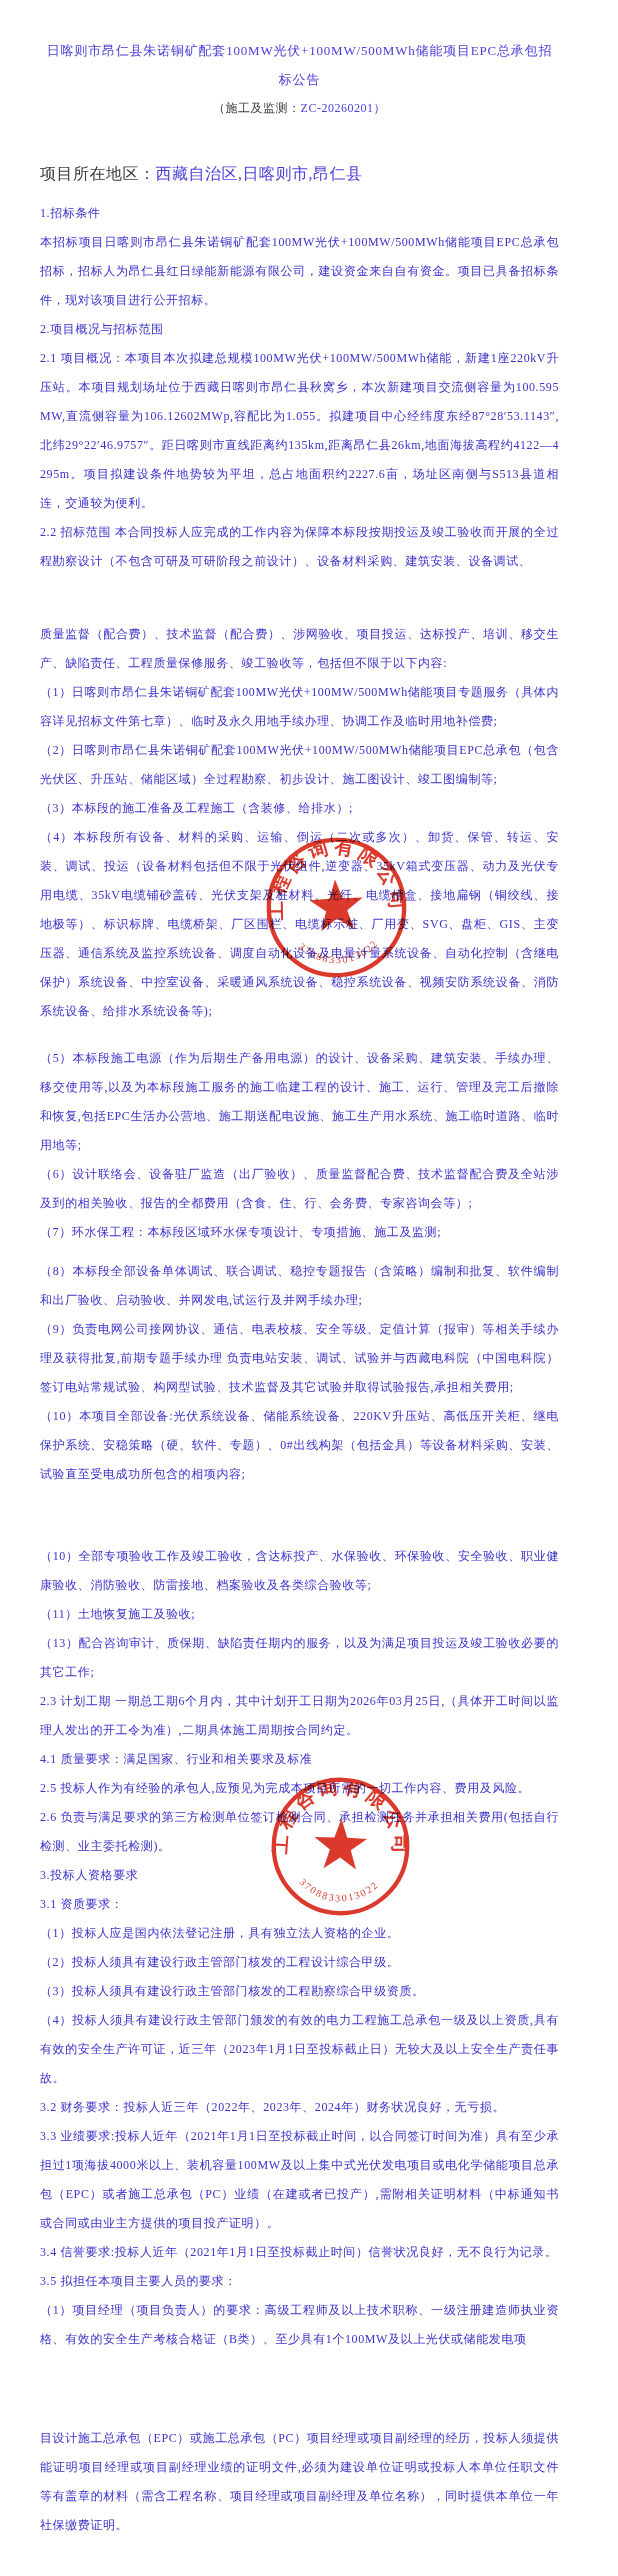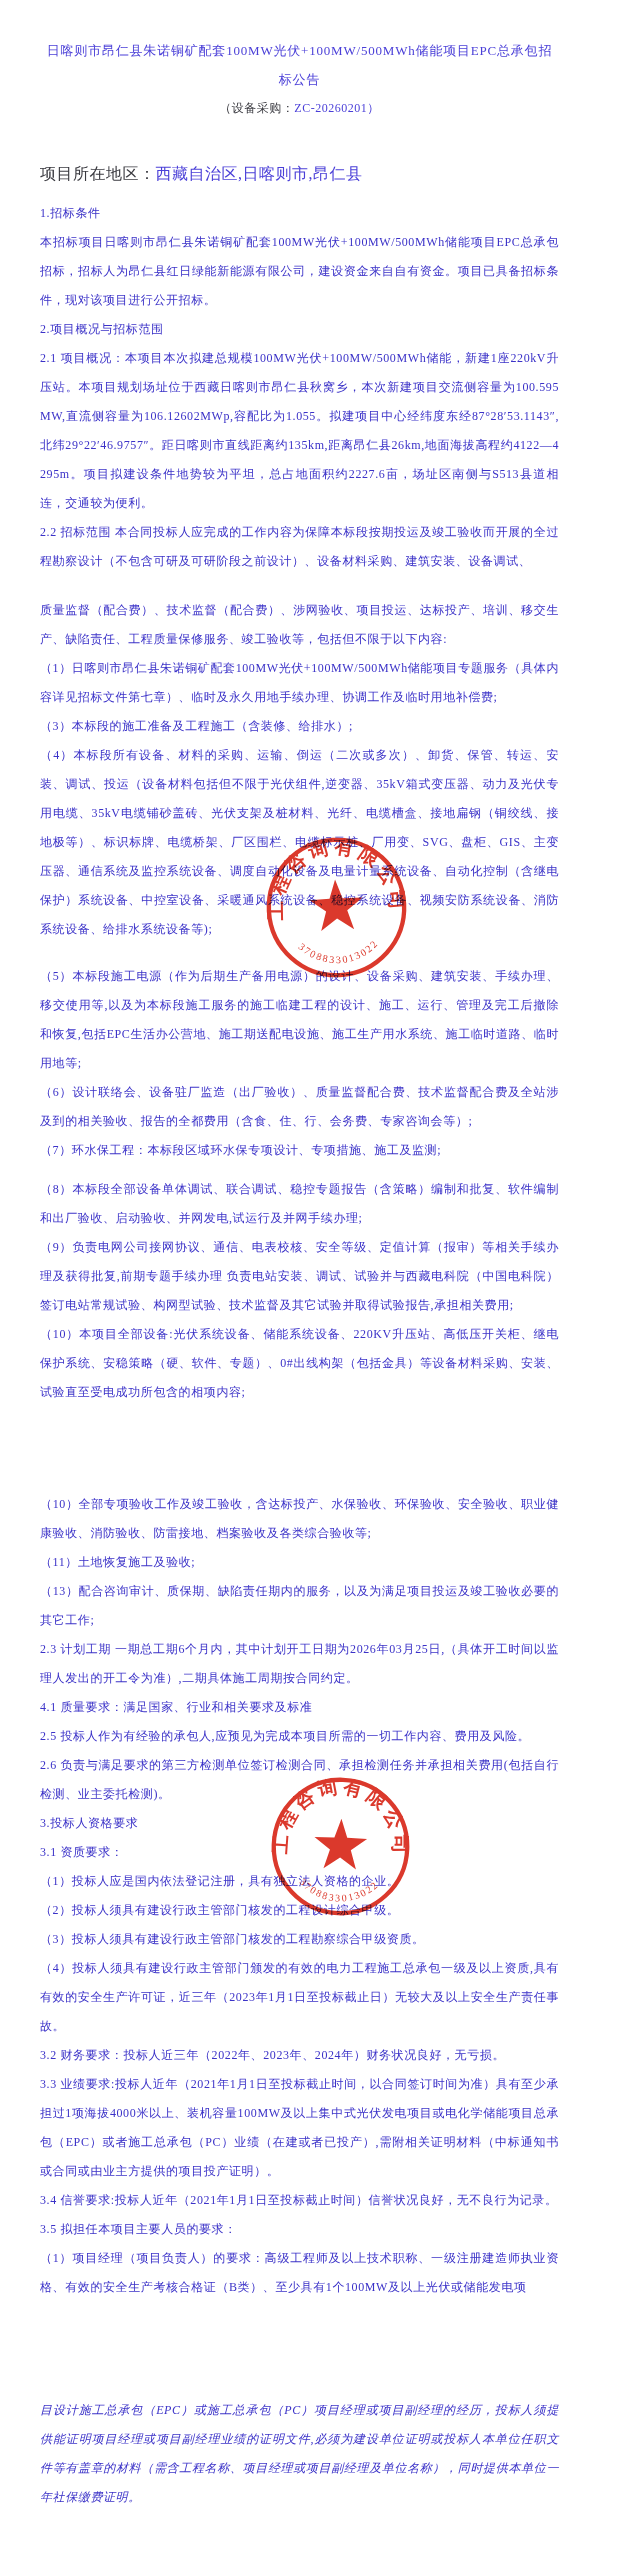--- a/index.html
+++ b/index.html
@@ -80,62 +80,63 @@
 </style>
 </head>
 <body>
 
 <div class="page">
   <div class="doc">
 
     <h1 class="title">日喀则市昂仁县朱诺铜矿配套100MW光伏+100MW/500MWh储能项目EPC总承包招标公告</h1>
 
     <div class="tender-no">
-      <span class="lbl">（设备采购：</span><span class="val">ZC-20260201）</span>
+      <span class="lbl">（施工及监测：</span><span class="val">ZC-20260201）</span>
     </div>
 
     <div class="location">
       <span class="lbl">项目所在地区：</span><span class="val">西藏自治区,日喀则市,昂仁县</span>
     </div>
 
     <div id="blocks">
         <p class="block" style="margin-top: 10.8px;">1.招标条件</p>
         <p class="block">本招标项目日喀则市昂仁县朱诺铜矿配套100MW光伏+100MW/500MWh储能项目EPC总承包招标，招标人为昂仁县红日绿能新能源有限公司，建设资金来自自有资金。项目已具备招标条件，现对该项目进行公开招标。</p>
         <p class="block">2.项目概况与招标范围</p>
         <p class="block">2.1 项目概况：本项目本次拟建总规模100MW光伏+100MW/500MWh储能，新建1座220kV升压站。本项目规划场址位于西藏日喀则市昂仁县秋窝乡，本次新建项目交流侧容量为100.595MW,直流侧容量为106.12602MWp,容配比为1.055。拟建项目中心经纬度东经87°28′53.1143″,北纬29°22′46.9757″。距日喀则市直线距离约135km,距离昂仁县26km,地面海拔高程约4122—4295m。项目拟建设条件地势较为平坦，总占地面积约2227.6亩，场址区南侧与S513县道相连，交通较为便利。</p>
         <p class="block">2.2 招标范围 本合同投标人应完成的工作内容为保障本标段按期投运及竣工验收而开展的全过程勘察设计（不包含可研及可研阶段之前设计）、设备材料采购、建筑安装、设备调试、</p>
-        <p class="block" style="margin-top: 20px;">质量监督（配合费）、技术监督（配合费）、涉网验收、项目投运、达标投产、培训、移交生产、缺陷责任、工程质量保修服务、竣工验收等，包括但不限于以下内容:</p>
+        <p class="block" style="margin-top: 44px;">质量监督（配合费）、技术监督（配合费）、涉网验收、项目投运、达标投产、培训、移交生产、缺陷责任、工程质量保修服务、竣工验收等，包括但不限于以下内容:</p>
         <p class="block">（1）日喀则市昂仁县朱诺铜矿配套100MW光伏+100MW/500MWh储能项目专题服务（具体内容详见招标文件第七章）、临时及永久用地手续办理、协调工作及临时用地补偿费;</p>
+        <p class="block">（2）日喀则市昂仁县朱诺铜矿配套100MW光伏+100MW/500MWh储能项目EPC总承包（包含光伏区、升压站、储能区域）全过程勘察、初步设计、施工图设计、竣工图编制等;</p>
         <p class="block">（3）本标段的施工准备及工程施工（含装修、给排水）;</p>
         <p class="block">（4）本标段所有设备、材料的采购、运输、倒运（二次或多次）、卸货、保管、转运、安装、调试、投运（设备材料包括但不限于光伏组件,逆变器、35kV箱式变压器、动力及光伏专用电缆、35kV电缆铺砂盖砖、光伏支架及桩材料、光纤、电缆槽盒、接地扁钢（铜绞线、接地极等）、标识标牌、电缆桥架、厂区围栏、电缆标示桩、厂用变、SVG、盘柜、GIS、主变压器、通信系统及监控系统设备、调度自动化设备及电量计量系统设备、自动化控制（含继电保护）系统设备、中控室设备、采暖通风系统设备、稳控系统设备、视频安防系统设备、消防系统设备、给排水系统设备等);</p>
         <p class="block" style="margin-top: 18px;">（5）本标段施工电源（作为后期生产备用电源）的设计、设备采购、建筑安装、手续办理、移交使用等,以及为本标段施工服务的施工临建工程的设计、施工、运行、管理及完工后撤除和恢复,包括EPC生活办公营地、施工期送配电设施、施工生产用水系统、施工临时道路、临时用地等;</p>
         <p class="block">（6）设计联络会、设备驻厂监造（出厂验收）、质量监督配合费、技术监督配合费及全站涉及到的相关验收、报告的全都费用（含食、住、行、会务费、专家咨询会等）;</p>
         <p class="block">（7）环水保工程：本标段区域环水保专项设计、专项措施、施工及监测;</p>
         <p class="block" style="margin-top: 9.8px;">（8）本标段全部设备单体调试、联合调试、稳控专题报告（含策略）编制和批复、软件编制和出厂验收、启动验收、并网发电,试运行及并网手续办理;</p>
         <p class="block">（9）负责电网公司接网协议、通信、电表校核、安全等级、定值计算（报审）等相关手续办理及获得批复,前期专题手续办理 负责电站安装、调试、试验并与西藏电科院（中国电科院）签订电站常规试验、构网型试验、技术监督及其它试验并取得试验报告,承担相关费用;</p>
         <p class="block">（10）本项目全部设备:光伏系统设备、储能系统设备、220KV升压站、高低压开关柜、继电保护系统、安稳策略（硬、软件、专题）、0#出线构架（包括金具）等设备材料采购、安装、试验直至受电成功所包含的相项内容;</p>
-        <p class="block" style="margin-top: 83px;">（10）全部专项验收工作及竣工验收，含达标投产、水保验收、环保验收、安全验收、职业健康验收、消防验收、防雷接地、档案验收及各类综合验收等;</p>
+        <p class="block" style="margin-top: 53px;">（10）全部专项验收工作及竣工验收，含达标投产、水保验收、环保验收、安全验收、职业健康验收、消防验收、防雷接地、档案验收及各类综合验收等;</p>
         <p class="block">（11）土地恢复施工及验收;</p>
         <p class="block">（13）配合咨询审计、质保期、缺陷责任期内的服务，以及为满足项目投运及竣工验收必要的其它工作;</p>
         <p class="block">2.3 计划工期 一期总工期6个月内，其中计划开工日期为2026年03月25日,（具体开工时间以监理人发出的开工令为准）,二期具体施工周期按合同约定。</p>
         <p class="block">4.1 质量要求：满足国家、行业和相关要求及标准</p>
         <p class="block">2.5 投标人作为有经验的承包人,应预见为完成本项目所需的一切工作内容、费用及风险。</p>
         <p class="block">2.6 负责与满足要求的第三方检测单位签订检测合同、承担检测任务并承担相关费用(包括自行检测、业主委托检测)。</p>
         <p class="block">3.投标人资格要求</p>
         <p class="block">3.1 资质要求：</p>
         <p class="block">（1）投标人应是国内依法登记注册，具有独立法人资格的企业。</p>
         <p class="block">（2）投标人须具有建设行政主管部门核发的工程设计综合甲级。</p>
         <p class="block">（3）投标人须具有建设行政主管部门核发的工程勘察综合甲级资质。</p>
         <p class="block">（4）投标人须具有建设行政主管部门颁发的有效的电力工程施工总承包一级及以上资质,具有有效的安全生产许可证，近三年（2023年1月1日至投标截止日）无较大及以上安全生产责任事故。</p>
         <p class="block">3.2 财务要求：投标人近三年（2022年、2023年、2024年）财务状况良好，无亏损。</p>
         <p class="block">3.3 业绩要求:投标人近年（2021年1月1日至投标截止时间，以合同签订时间为准）具有至少承担过1项海拔4000米以上、装机容量100MW及以上集中式光伏发电项目或电化学储能项目总承包（EPC）或者施工总承包（PC）业绩（在建或者已投产）,需附相关证明材料（中标通知书或合同或由业主方提供的项目投产证明）。</p>
         <p class="block">3.4 信誉要求:投标人近年（2021年1月1日至投标截止时间）信誉状况良好，无不良行为记录。</p>
         <p class="block">3.5 拟担任本项目主要人员的要求：</p>
         <p class="block">（1）项目经理（项目负责人）的要求：高级工程师及以上技术职称、一级注册建造师执业资格、有效的安全生产考核合格证（B类）、至少具有1个100MW及以上光伏或储能发电项</p>
-        <p class="block" style="margin-top: 94px; font-style: italic;">目设计施工总承包（EPC）或施工总承包（PC）项目经理或项目副经理的经历，投标人须提供能证明项目经理或项目副经理业绩的证明文件,必须为建设单位证明或投标人本单位任职文件等有盖章的材料（需含工程名称、项目经理或项目副经理及单位名称），同时提供本单位一年社保缴费证明。</p>
+        <p class="block" style="margin-top: 70px;">目设计施工总承包（EPC）或施工总承包（PC）项目经理或项目副经理的经历，投标人须提供能证明项目经理或项目副经理业绩的证明文件,必须为建设单位证明或投标人本单位任职文件等有盖章的材料（需含工程名称、项目经理或项目副经理及单位名称），同时提供本单位一年社保缴费证明。</p>
       </div>
   </div>
 
   <div class="stamp stamp-1">
     <svg viewBox="0 0 300 300" aria-hidden="true">
       <defs>
         <path id="arcTop1" d="M 38,150 A 112,112 0 0 1 262,150"></path>
         <path id="arcBot1" d="M 55,215 A 115,115 0 0 0 245,215"></path>
       </defs>
       <circle class="ring" cx="150" cy="150" r="140"></circle>

